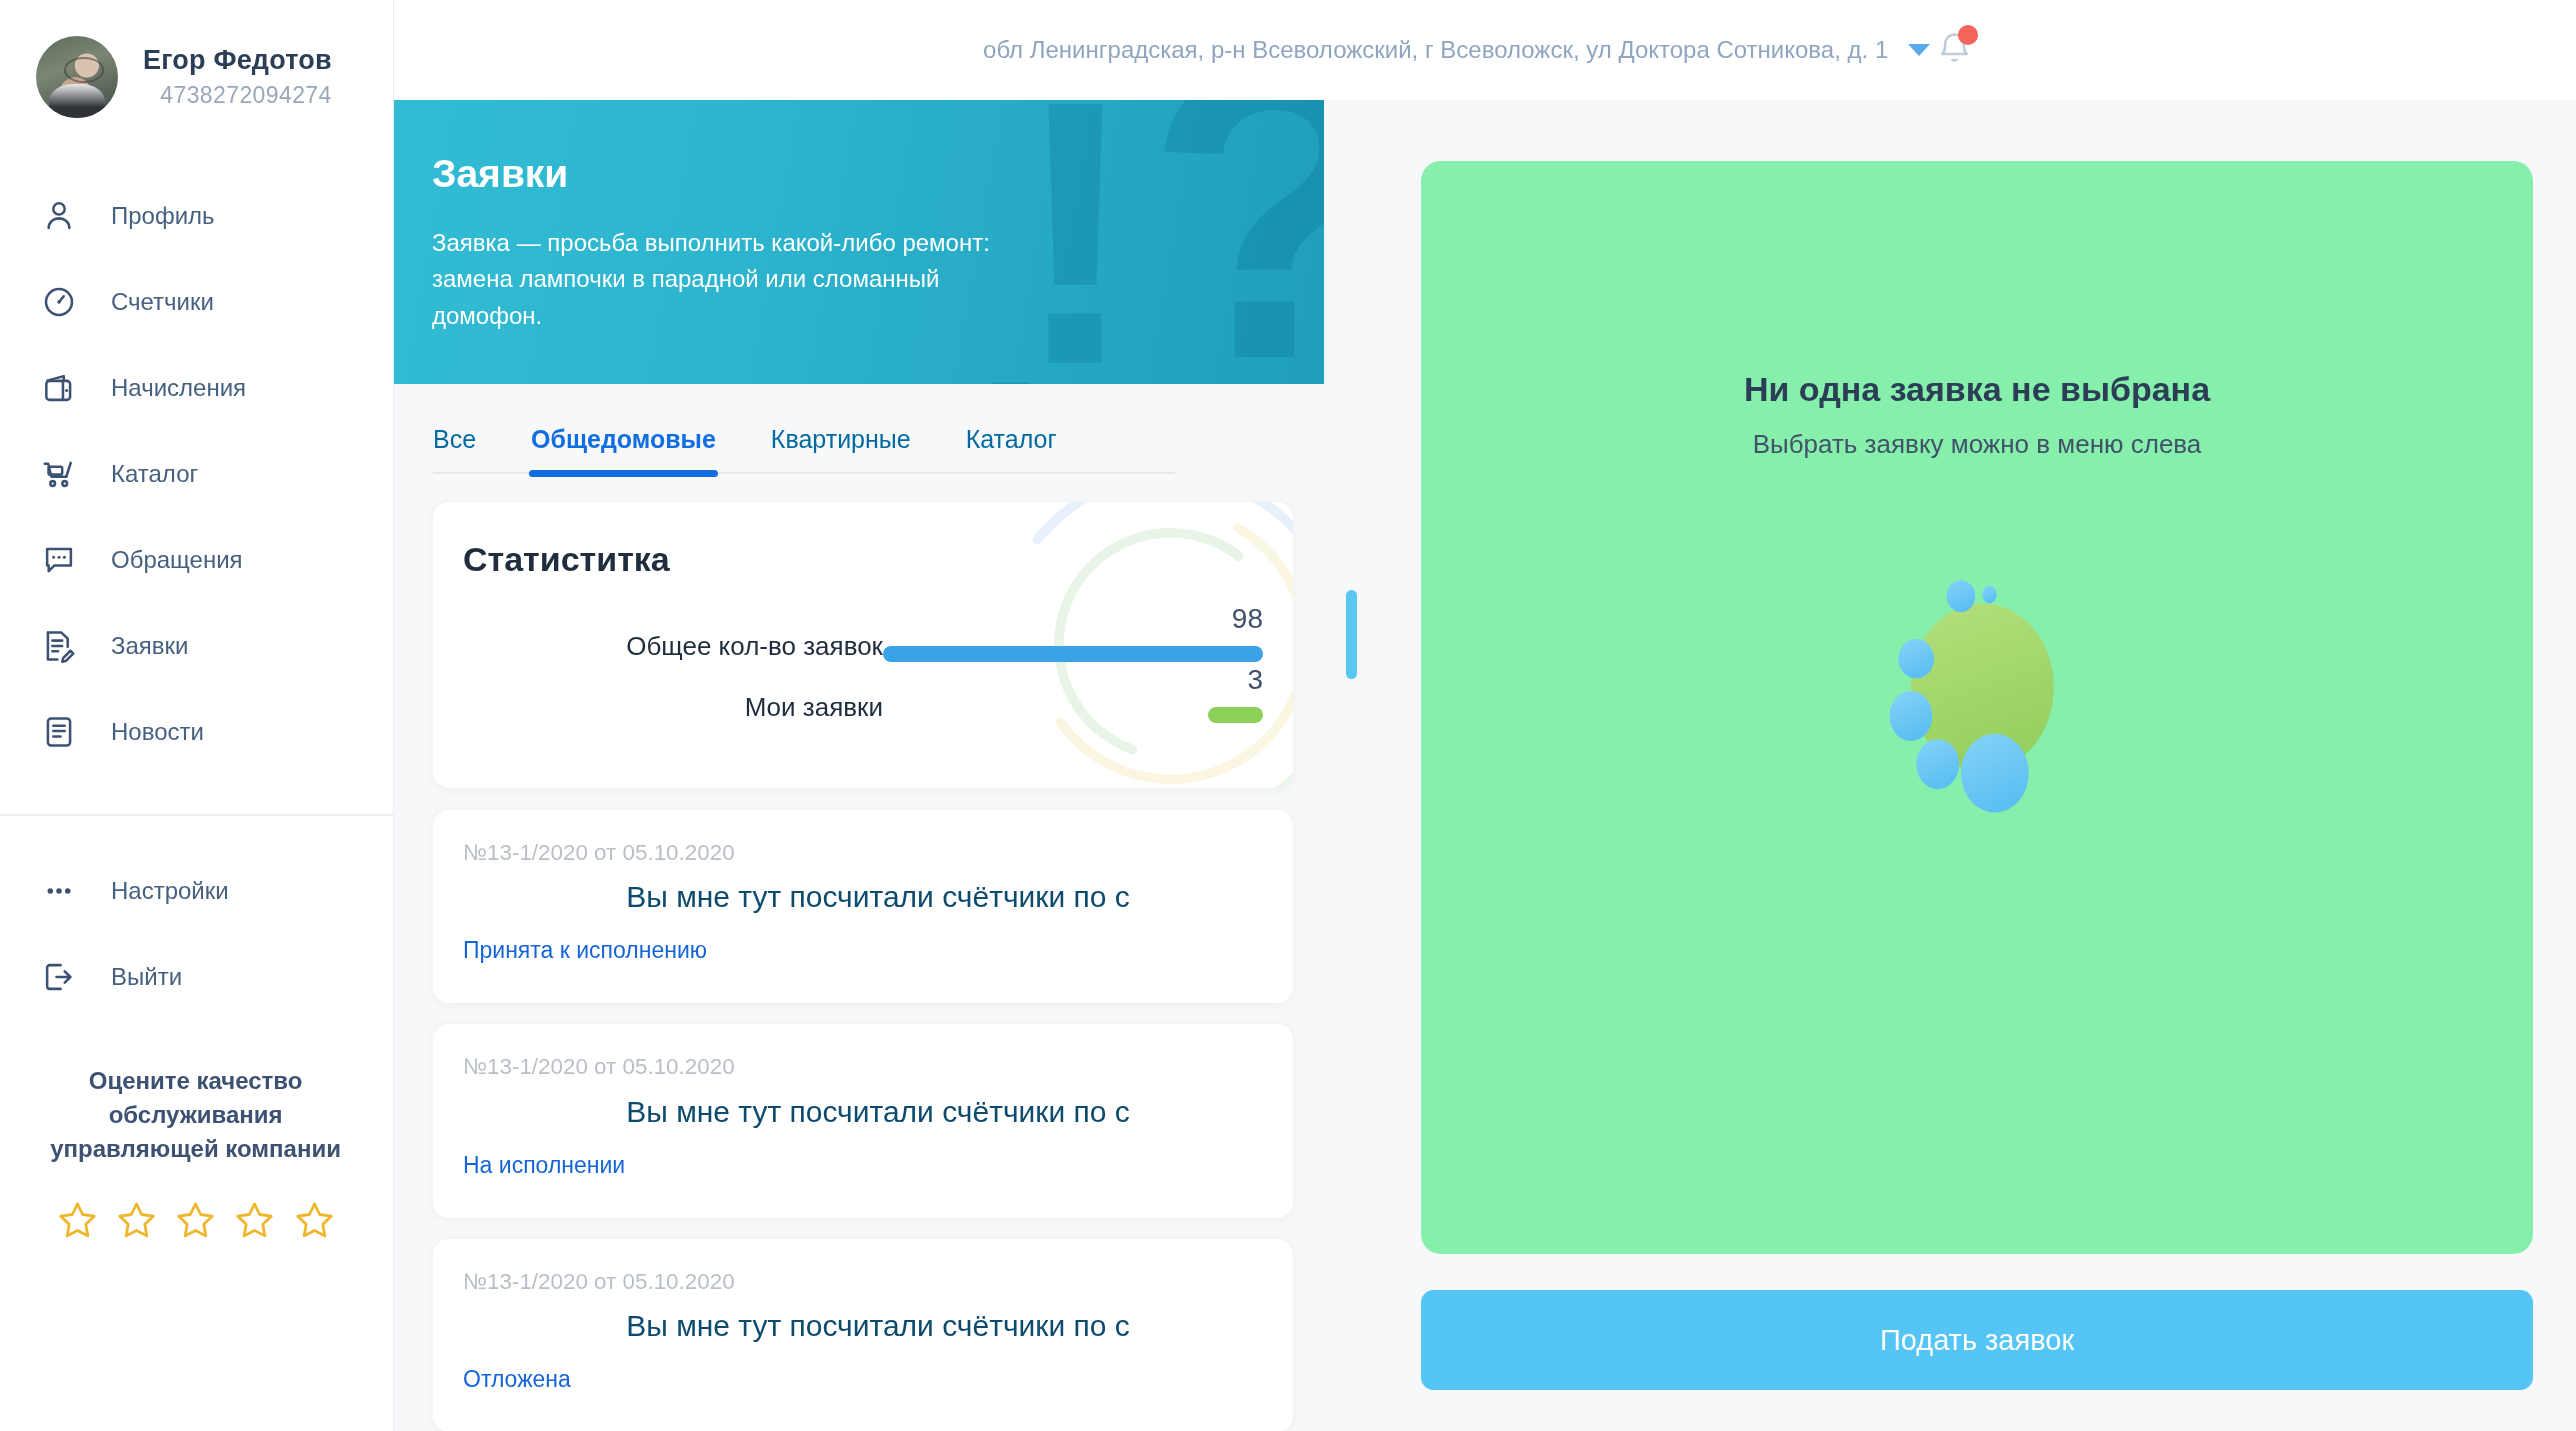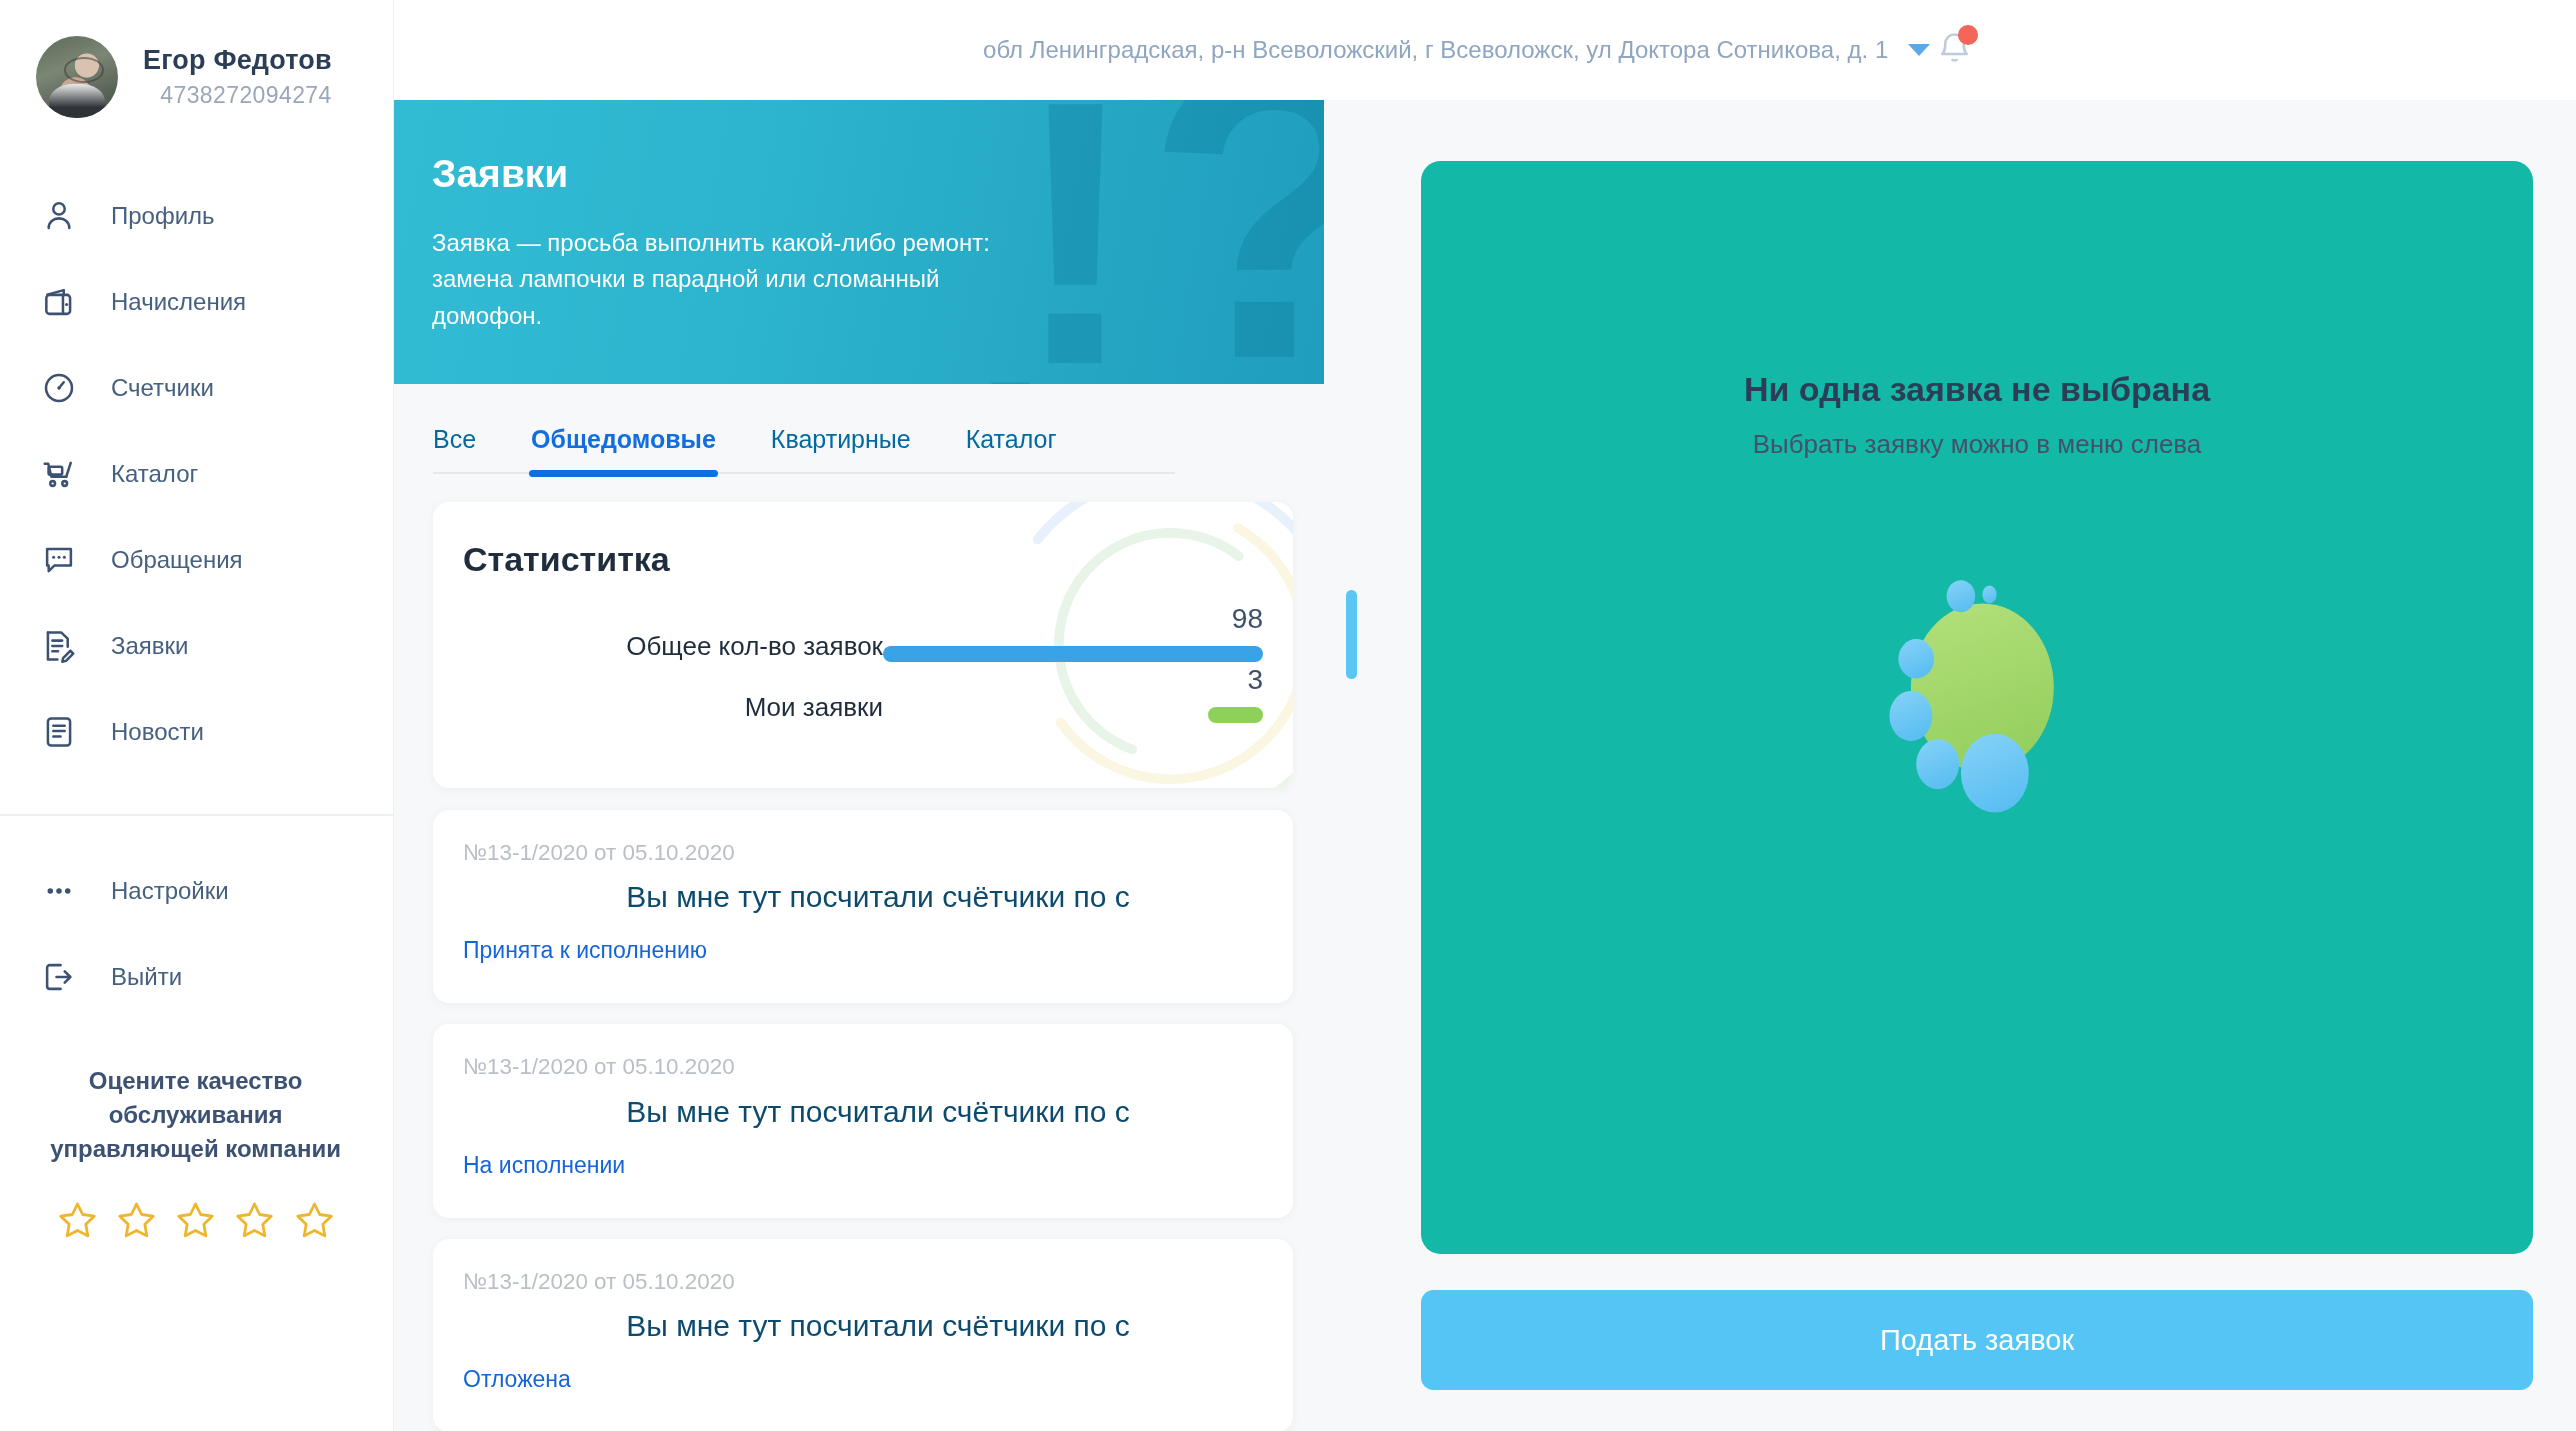--- a/index.html
+++ b/index.html
@@ -150,21 +150,21 @@
   .req-id { font-size: 22.4px; color: #b9bfc7; }
   .req-title { margin-top: 14.3px; font-size: 30px; color: #0c4a6e; text-align: center; }
   .req-status { margin-top: 23px; font-size: 23px; color: #1565d8; cursor: pointer; }
 
   .scrollbar-track { position: absolute; right: 21.5px; top: 490px; width: 10.7px; height: 930px; }
   .scrollbar-thumb { width: 10.7px; height: 89px; border-radius: 5.4px; background: #5ac6f2; }
 
   
   .detail-col { flex: 1; padding: 61px 43px 0 43px; display: flex; flex-direction: column; }
   .empty-card {
-    background: #14b8a6; border-radius: 19.7px;
+    background: #86efac; border-radius: 19.7px;
     height: 1093px; position: relative;
     display: flex; flex-direction: column; align-items: center;
     padding-top: 209px;
   }
   .empty-title { font-size: 34px; font-weight: 700; color: #2c3e55; }
   .empty-sub { margin-top: 19.7px; font-size: 26px; color: #415269; }
   .blob { position: relative; width: 304px; height: 268px; margin-top: 88px; }
   .blob svg { width: 304px; height: 268px; display: block; }
   .submit-btn {
     margin-top: 36px; height: 100px;
@@ -195,39 +195,39 @@
           <svg viewBox="0 0 24 24" fill="none" stroke="#3d5273" stroke-width="1.6" stroke-linecap="round">
             <circle cx="12" cy="7.5" r="3.6"></circle>
               <path d="M5.5 19.5c0-3.6 2.9-6 6.5-6s6.5 2.4 6.5 6"></path>
           </svg>
         </span>
         <span class="nav-label">Профиль</span>
       </div>
 
       <div class="nav-item">
         <span class="nav-icon">
+          <svg viewBox="0 0 24 24" fill="none" stroke="#3d5273" stroke-width="1.6" stroke-linecap="round">
+            <circle cx="12" cy="12" r="8.2"></circle>
+              <path d="M12 12 15 8.4"></path>
+            <circle cx="12" cy="12" r="1.1" fill="#3d5273" stroke="none"></circle>
+          </svg>
+        </span>
+        <span class="nav-label">Счетчики</span>
+      </div>
+
+      <div class="nav-item">
+        <span class="nav-icon">
           <svg viewBox="0 0 24 24" fill="none" stroke="#3d5273" stroke-width="1.6" stroke-linejoin="round">
             <path d="M4 7.5 15 4.5v3"></path>
               <rect x="4" y="7.5" width="15" height="12" rx="2"></rect>
             <path d="M14.5 7.5v12"></path>
               <circle cx="16.8" cy="13.6" r="1" fill="#3d5273" stroke="none"></circle>
           </svg>
         </span>
         <span class="nav-label">Начисления</span>
-      </div>
-
-      <div class="nav-item">
-        <span class="nav-icon">
-          <svg viewBox="0 0 24 24" fill="none" stroke="#3d5273" stroke-width="1.6" stroke-linecap="round">
-            <circle cx="12" cy="12" r="8.2"></circle>
-              <path d="M12 12 15 8.4"></path>
-            <circle cx="12" cy="12" r="1.1" fill="#3d5273" stroke="none"></circle>
-          </svg>
-        </span>
-        <span class="nav-label">Счетчики</span>
       </div>
 
       <div class="nav-item">
         <span class="nav-icon">
           <svg viewBox="0 0 24 24" fill="none" stroke="#3d5273" stroke-width="1.6" stroke-linecap="round" stroke-linejoin="round">
             <path d="M3 5.5h2.2l2 8.2h9.4"></path>
               <rect x="5.4" y="7.4" width="8.6" height="5" rx="1"></rect>
             <path d="M16.6 13.7 19.4 5"></path>
               <circle cx="8" cy="18" r="1.5"></circle>
               <circle cx="15.6" cy="18" r="1.5"></circle>

